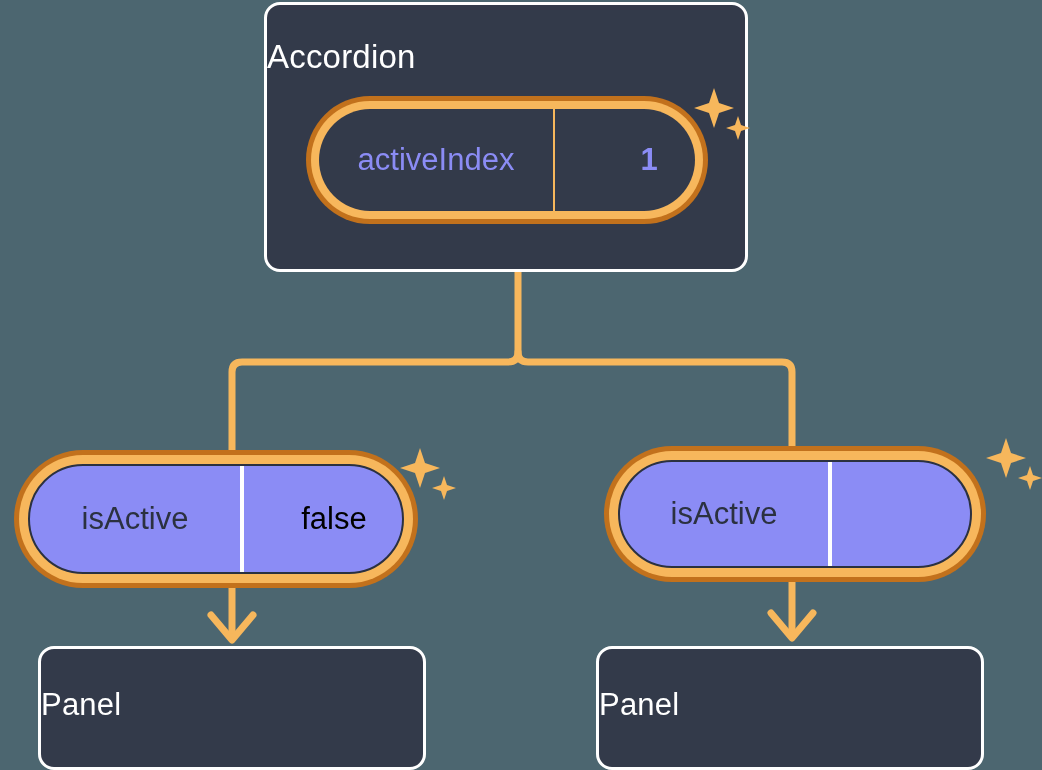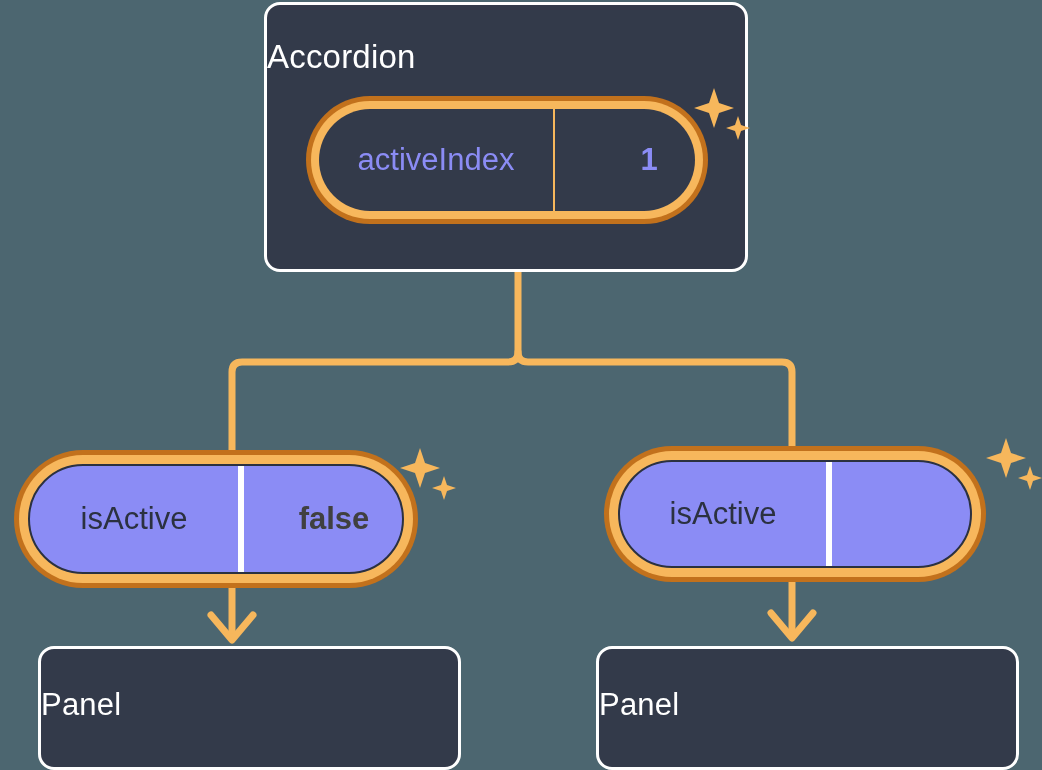--- a/index.html
+++ b/index.html
@@ -57,21 +57,21 @@
     left: 264px;
     top: 2px;
     width: 484px;
     height: 270px;
   }
   #accordion-card .card-title { top: 33px; }
 
   
   .panel-card {
     top: 646px;
-    width: 423px;
+    width: 388px;
     height: 124px;
   }
   #panel-card-left  { left: 38px; }
   #panel-card-right { left: 596px; }
   .panel-card .card-title { top: 38px; font-size: 31px; }
 
   
   .pill-wrap {
     position: absolute;
     z-index: 3;
@@ -128,26 +128,26 @@
 
   
   .pill-purple .pill-body {
     inset: 14px;
     background: #8b8cf5;
     border: 2px solid #2b3140;
   }
   .pill-purple .pill-key {
     color: #2b3140;
     font-size: 31px;
-    border-right: 6px solid #ffffff;
+    border-right: 4px solid #ffffff;
   }
   .pill-purple .pill-val {
-    color: #404040;
-    font-size: 31px;
-    font-weight: bold;
+    color: #000000;
+    font-size: 31px;
+    font-weight: normal;
     flex: 1 1 auto;
     padding-left: 22px;
   }
 
   
   #pill-active-index {
     left: 306px; top: 96px; width: 402px; height: 128px;
   }
   #pill-is-active-left {
     left: 14px; top: 450px; width: 404px; height: 138px;

